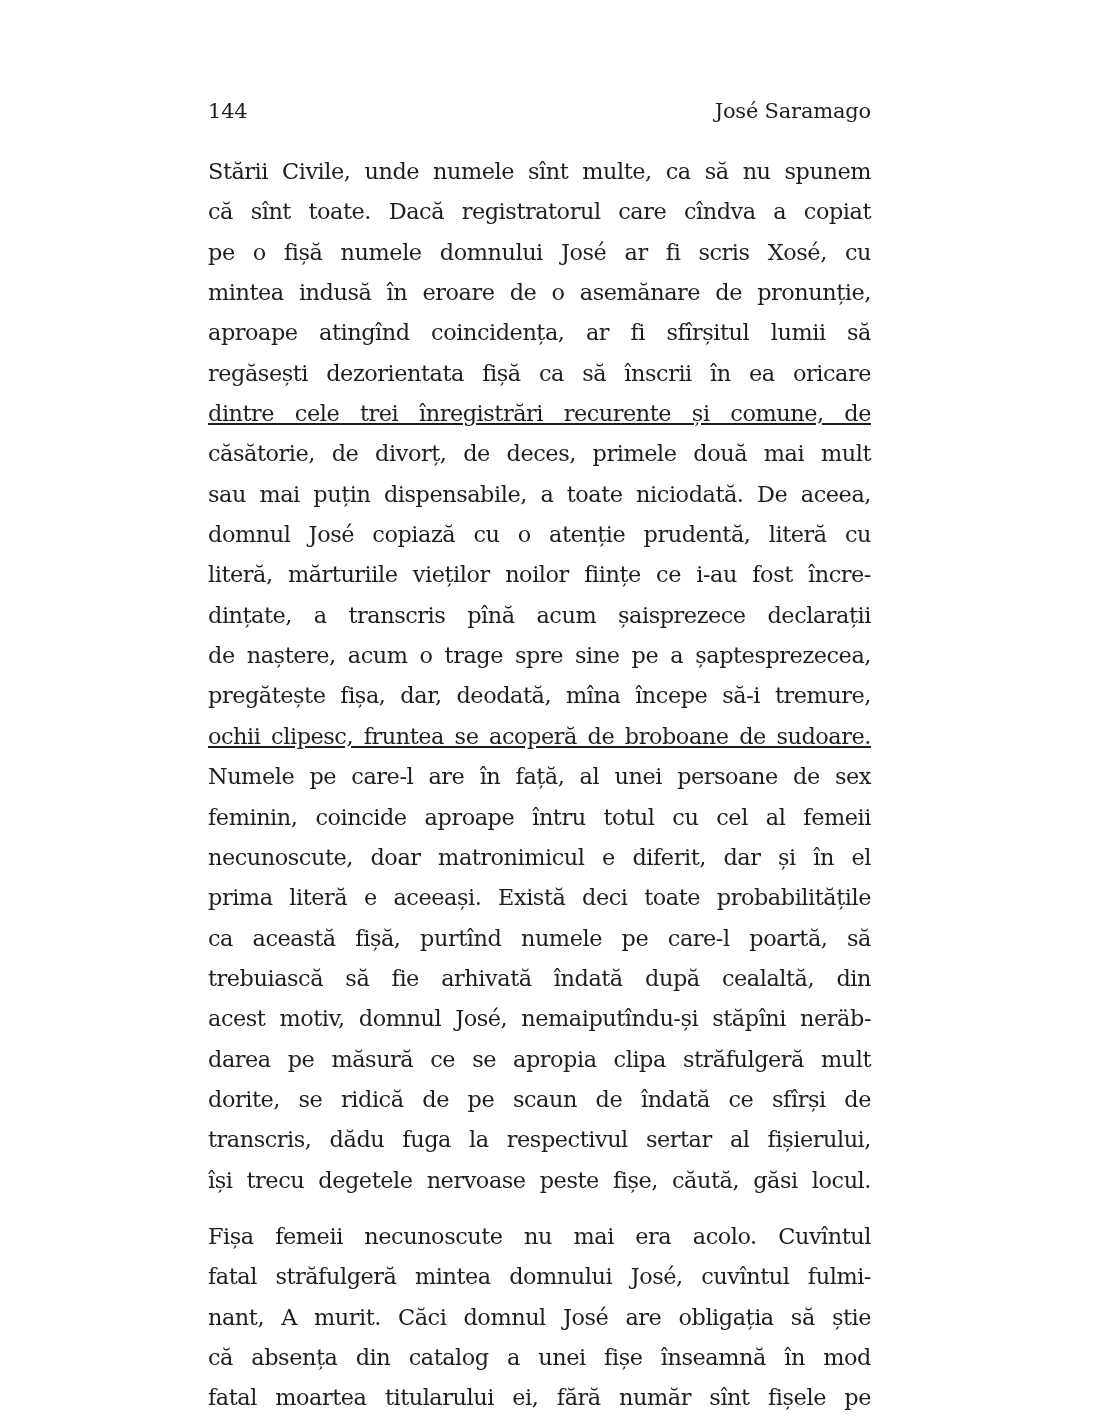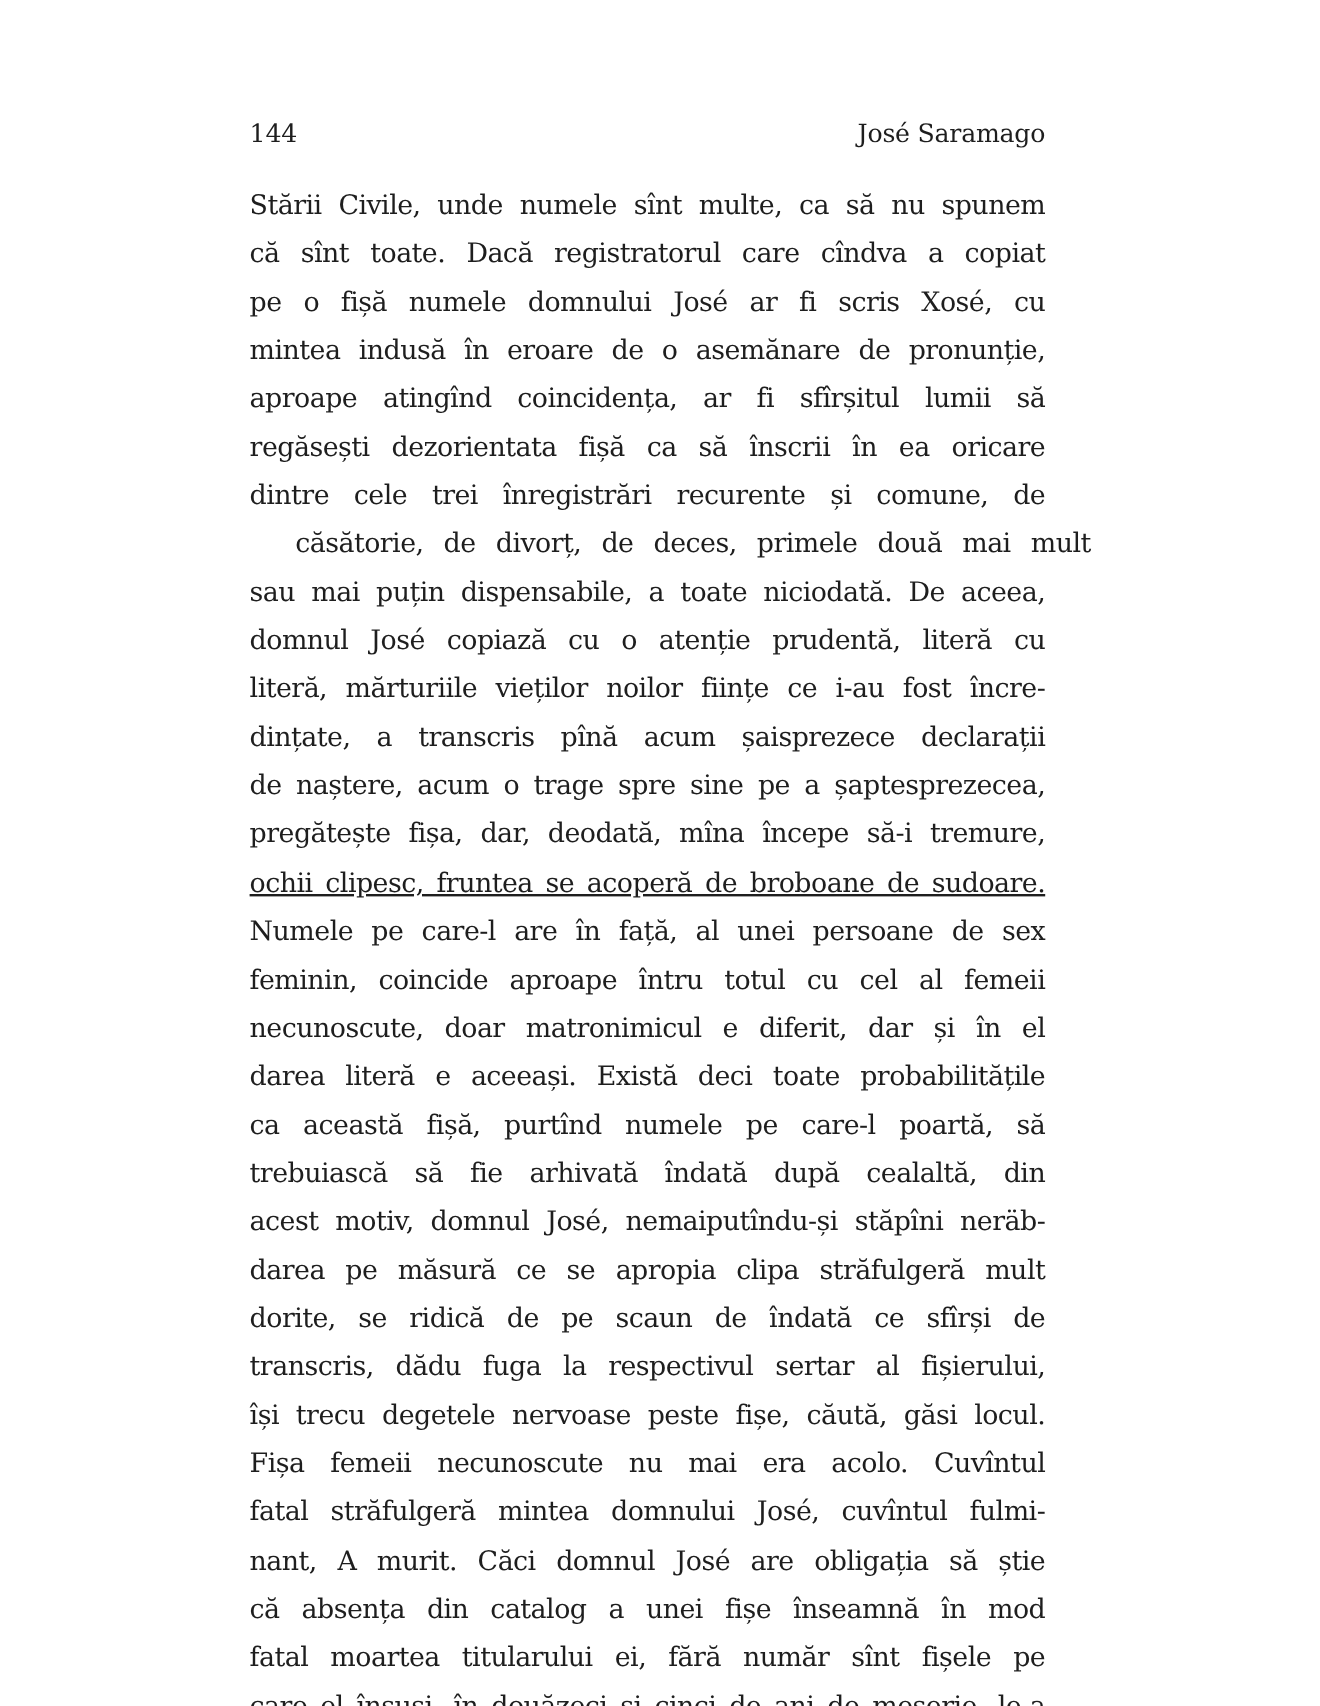--- a/index.html
+++ b/index.html
@@ -53,40 +53,40 @@
     <span>144</span>
     <span>José Saramago</span>
   </div>
   <div class="body-text" id="body-text">
       <span class="line" style="display: block; text-align: justify; text-align-last: justify; width: 663px;">Stării Civile, unde numele sînt multe, ca să nu spunem</span>
       <span class="line" style="display: block; text-align: justify; text-align-last: justify; width: 663px;">că sînt toate. Dacă registratorul care cîndva a copiat</span>
       <span class="line" style="display: block; text-align: justify; text-align-last: justify; width: 663px;">pe o fișă numele domnului José ar fi scris Xosé, cu</span>
       <span class="line" style="display: block; text-align: justify; text-align-last: justify; width: 663px;">mintea indusă în eroare de o asemănare de pronunție,</span>
       <span class="line" style="display: block; text-align: justify; text-align-last: justify; width: 663px;">aproape atingînd coincidența, ar fi sfîrșitul lumii să</span>
       <span class="line" style="display: block; text-align: justify; text-align-last: justify; width: 663px;">regăsești dezorientata fișă ca să înscrii în ea oricare</span>
-      <span class="line" style="display: block; text-align: justify; text-align-last: justify; width: 663px;">dintre cele trei înregistrări recurente și comune, de</span>
-      <span class="line" style="display: block; text-align: justify; text-align-last: justify; width: 663px; margin-left: 38px;">căsătorie, de divorț, de deces, primele două mai mult</span>
+      <span class="line" style="display: block; text-align: justify; text-align-last: justify; width: 663px; text-decoration: underline;">dintre cele trei înregistrări recurente și comune, de</span>
+      <span class="line" style="display: block; text-align: justify; text-align-last: justify; width: 663px;">căsătorie, de divorț, de deces, primele două mai mult</span>
       <span class="line" style="display: block; text-align: justify; text-align-last: justify; width: 663px;">sau mai puțin dispensabile, a toate niciodată. De aceea,</span>
       <span class="line" style="display: block; text-align: justify; text-align-last: justify; width: 663px;">domnul José copiază cu o atenție prudentă, literă cu</span>
       <span class="line" style="display: block; text-align: justify; text-align-last: justify; width: 663px;">literă, mărturiile vieților noilor ființe ce i-au fost încre-</span>
       <span class="line" style="display: block; text-align: justify; text-align-last: justify; width: 663px;">dințate, a transcris pînă acum șaisprezece declarații</span>
       <span class="line" style="display: block; text-align: justify; text-align-last: justify; width: 663px;">de naștere, acum o trage spre sine pe a șaptesprezecea,</span>
       <span class="line" style="display: block; text-align: justify; text-align-last: justify; width: 663px;">pregătește fișa, dar, deodată, mîna începe să-i tremure,</span>
       <span class="line" style="display: block; text-align: justify; text-align-last: justify; width: 663px; text-decoration: underline;">ochii clipesc, fruntea se acoperă de broboane de sudoare.</span>
       <span class="line" style="display: block; text-align: justify; text-align-last: justify; width: 663px;">Numele pe care-l are în față, al unei persoane de sex</span>
       <span class="line" style="display: block; text-align: justify; text-align-last: justify; width: 663px;">feminin, coincide aproape întru totul cu cel al femeii</span>
       <span class="line" style="display: block; text-align: justify; text-align-last: justify; width: 663px;">necunoscute, doar matronimicul e diferit, dar și în el</span>
-      <span class="line" style="display: block; text-align: justify; text-align-last: justify; width: 663px;">darea literă e aceeași. Există deci toate probabilitățile</span>
+      <span class="line" style="display: block; text-align: justify; text-align-last: justify; width: 663px;">prima literă e aceeași. Există deci toate probabilitățile</span>
       <span class="line" style="display: block; text-align: justify; text-align-last: justify; width: 663px;">ca această fișă, purtînd numele pe care-l poartă, să</span>
       <span class="line" style="display: block; text-align: justify; text-align-last: justify; width: 663px;">trebuiască să fie arhivată îndată după cealaltă, din</span>
       <span class="line" style="display: block; text-align: justify; text-align-last: justify; width: 663px;">acest motiv, domnul José, nemaiputîndu-și stăpîni neräb-</span>
       <span class="line" style="display: block; text-align: justify; text-align-last: justify; width: 663px;">darea pe măsură ce se apropia clipa străfulgeră mult</span>
       <span class="line" style="display: block; text-align: justify; text-align-last: justify; width: 663px;">dorite, se ridică de pe scaun de îndată ce sfîrși de</span>
       <span class="line" style="display: block; text-align: justify; text-align-last: justify; width: 663px;">transcris, dădu fuga la respectivul sertar al fișierului,</span>
       <span class="line" style="display: block; text-align: justify; text-align-last: justify; width: 663px;">își trecu degetele nervoase peste fișe, căută, găsi locul.</span>
-      <span class="line" style="display: block; text-align: justify; text-align-last: justify; width: 663px;">Fișa femeii necunoscute nu mai era acolo. Cuvîntul</span>
+      <span class="line" style="display: block; text-align: justify; text-align-last: justify; width: 663px; margin-top: 16px;">Fișa femeii necunoscute nu mai era acolo. Cuvîntul</span>
       <span class="line" style="display: block; text-align: justify; text-align-last: justify; width: 663px;">fatal străfulgeră mintea domnului José, cuvîntul fulmi-</span>
       <span class="line" style="display: block; text-align: justify; text-align-last: justify; width: 663px;">nant, A murit. Căci domnul José are obligația să știe</span>
       <span class="line" style="display: block; text-align: justify; text-align-last: justify; width: 663px;">că absența din catalog a unei fișe înseamnă în mod</span>
       <span class="line" style="display: block; text-align: justify; text-align-last: justify; width: 663px;">fatal moartea titularului ei, fără număr sînt fișele pe</span>
       <span class="line" style="display: block; text-align: justify; text-align-last: justify; width: 663px;">care el însuși, în douăzeci și cinci de ani de meserie, le-a</span>
     </div>
 </div>
 
 </body></html>

